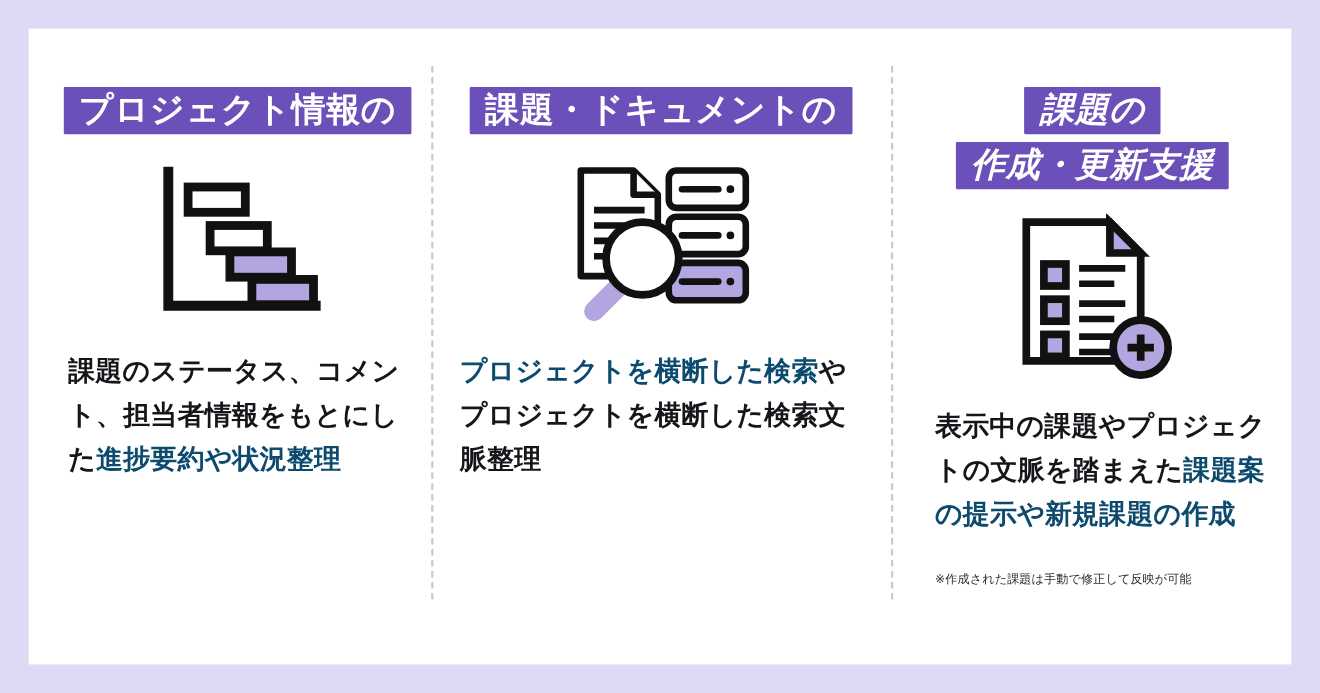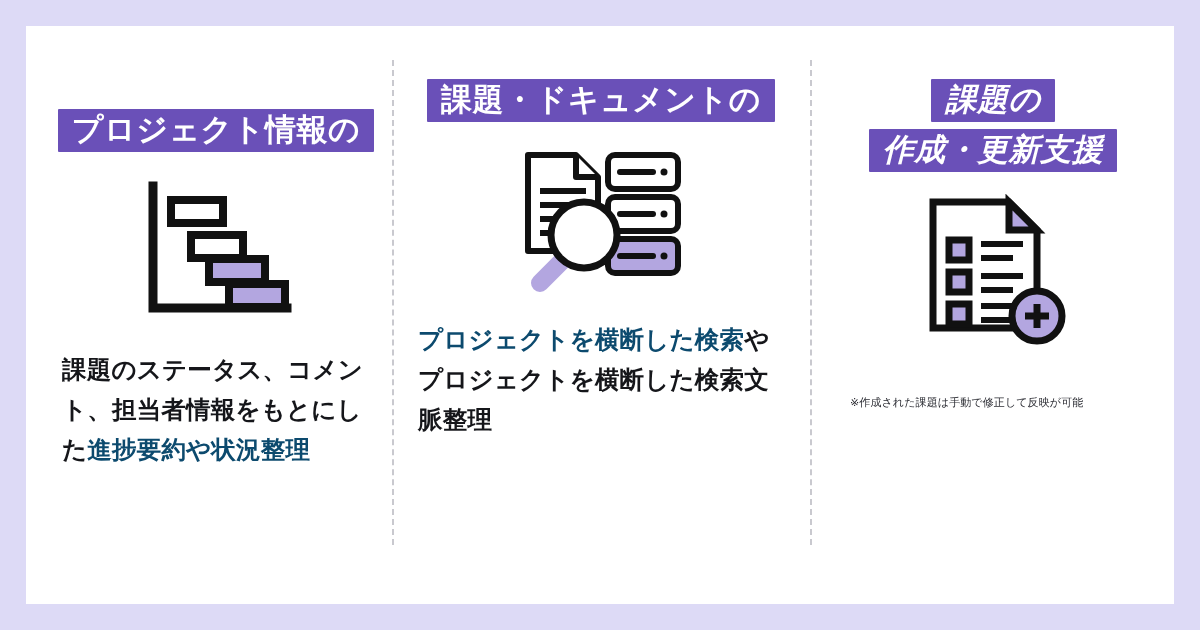--- a/index.html
+++ b/index.html
@@ -59,21 +59,21 @@
     margin: 0;
     padding: 0;
     text-align: center;
     font-size: 31px;
     font-weight: 700;
     line-height: 50px;
     letter-spacing: 0.5px;
     color: #ffffff;
     word-break: break-all;
   }
-  .col-1 .heading { padding-top: 49px; margin-top: 30px; }
+  .col-1 .heading { padding-top: 49px; }
   .col-2 .heading { padding-top: 49px; }
   .col-3 .heading { padding-top: 49px; font-style: italic; }
 
   .heading .hl {
     background: #6a50b8;
     box-decoration-break: clone;
     -webkit-box-decoration-break: clone;
     padding: 3px 14px 5px 14px;
     border-radius: 1px;
   }
@@ -91,20 +91,21 @@
 
   
   .body-text {
     margin: 0;
     font-size: 24.5px;
     font-weight: 700;
     line-height: 40px;
     color: #15161a;
     letter-spacing: 0.2px;
     word-break: break-all;
+    font-family: Liberation Mono, monospace;
   }
   .col-1 .body-text { padding: 5px 0 0 12px; }
   .col-2 .body-text { padding: 5px 0 0 8px; }
   .col-3 .body-text { padding: 5px 0 0 22px; }
 
   .accent { color: #0c4a6e; }
 
   .note {
     margin: 0;
     font-size: 11px;
@@ -217,18 +218,21 @@
           <rect x="24" y="110" width="20" height="20" fill="#b3a6e0" stroke="#111111" stroke-width="7"></rect>
           <line x1="56" y1="112" x2="98" y2="112" stroke="#111111" stroke-width="6" stroke-linecap="butt"></line>
           <line x1="56" y1="126" x2="88" y2="126" stroke="#111111" stroke-width="6" stroke-linecap="butt"></line>
 
           <circle cx="112" cy="122" r="25" fill="#b3a6e0" stroke="#111111" stroke-width="7"></circle>
           <line x1="112" y1="110" x2="112" y2="134" stroke="#111111" stroke-width="7" stroke-linecap="butt"></line>
           <line x1="100" y1="122" x2="124" y2="122" stroke="#111111" stroke-width="7" stroke-linecap="butt"></line>
         </svg>
       </div>
 
+      <p class="body-text">
+        <span>表示中の課題やプロジェク</span><span>トの文脈を踏まえた</span><span class="accent">課題案</span><span class="accent">の提示や新規課題の作成</span>
+      </p>
 
       <p class="note">※作成された課題は手動で修正して反映が可能</p>
     </div>
 
   </div>
 </div>
 
 </body></html>

